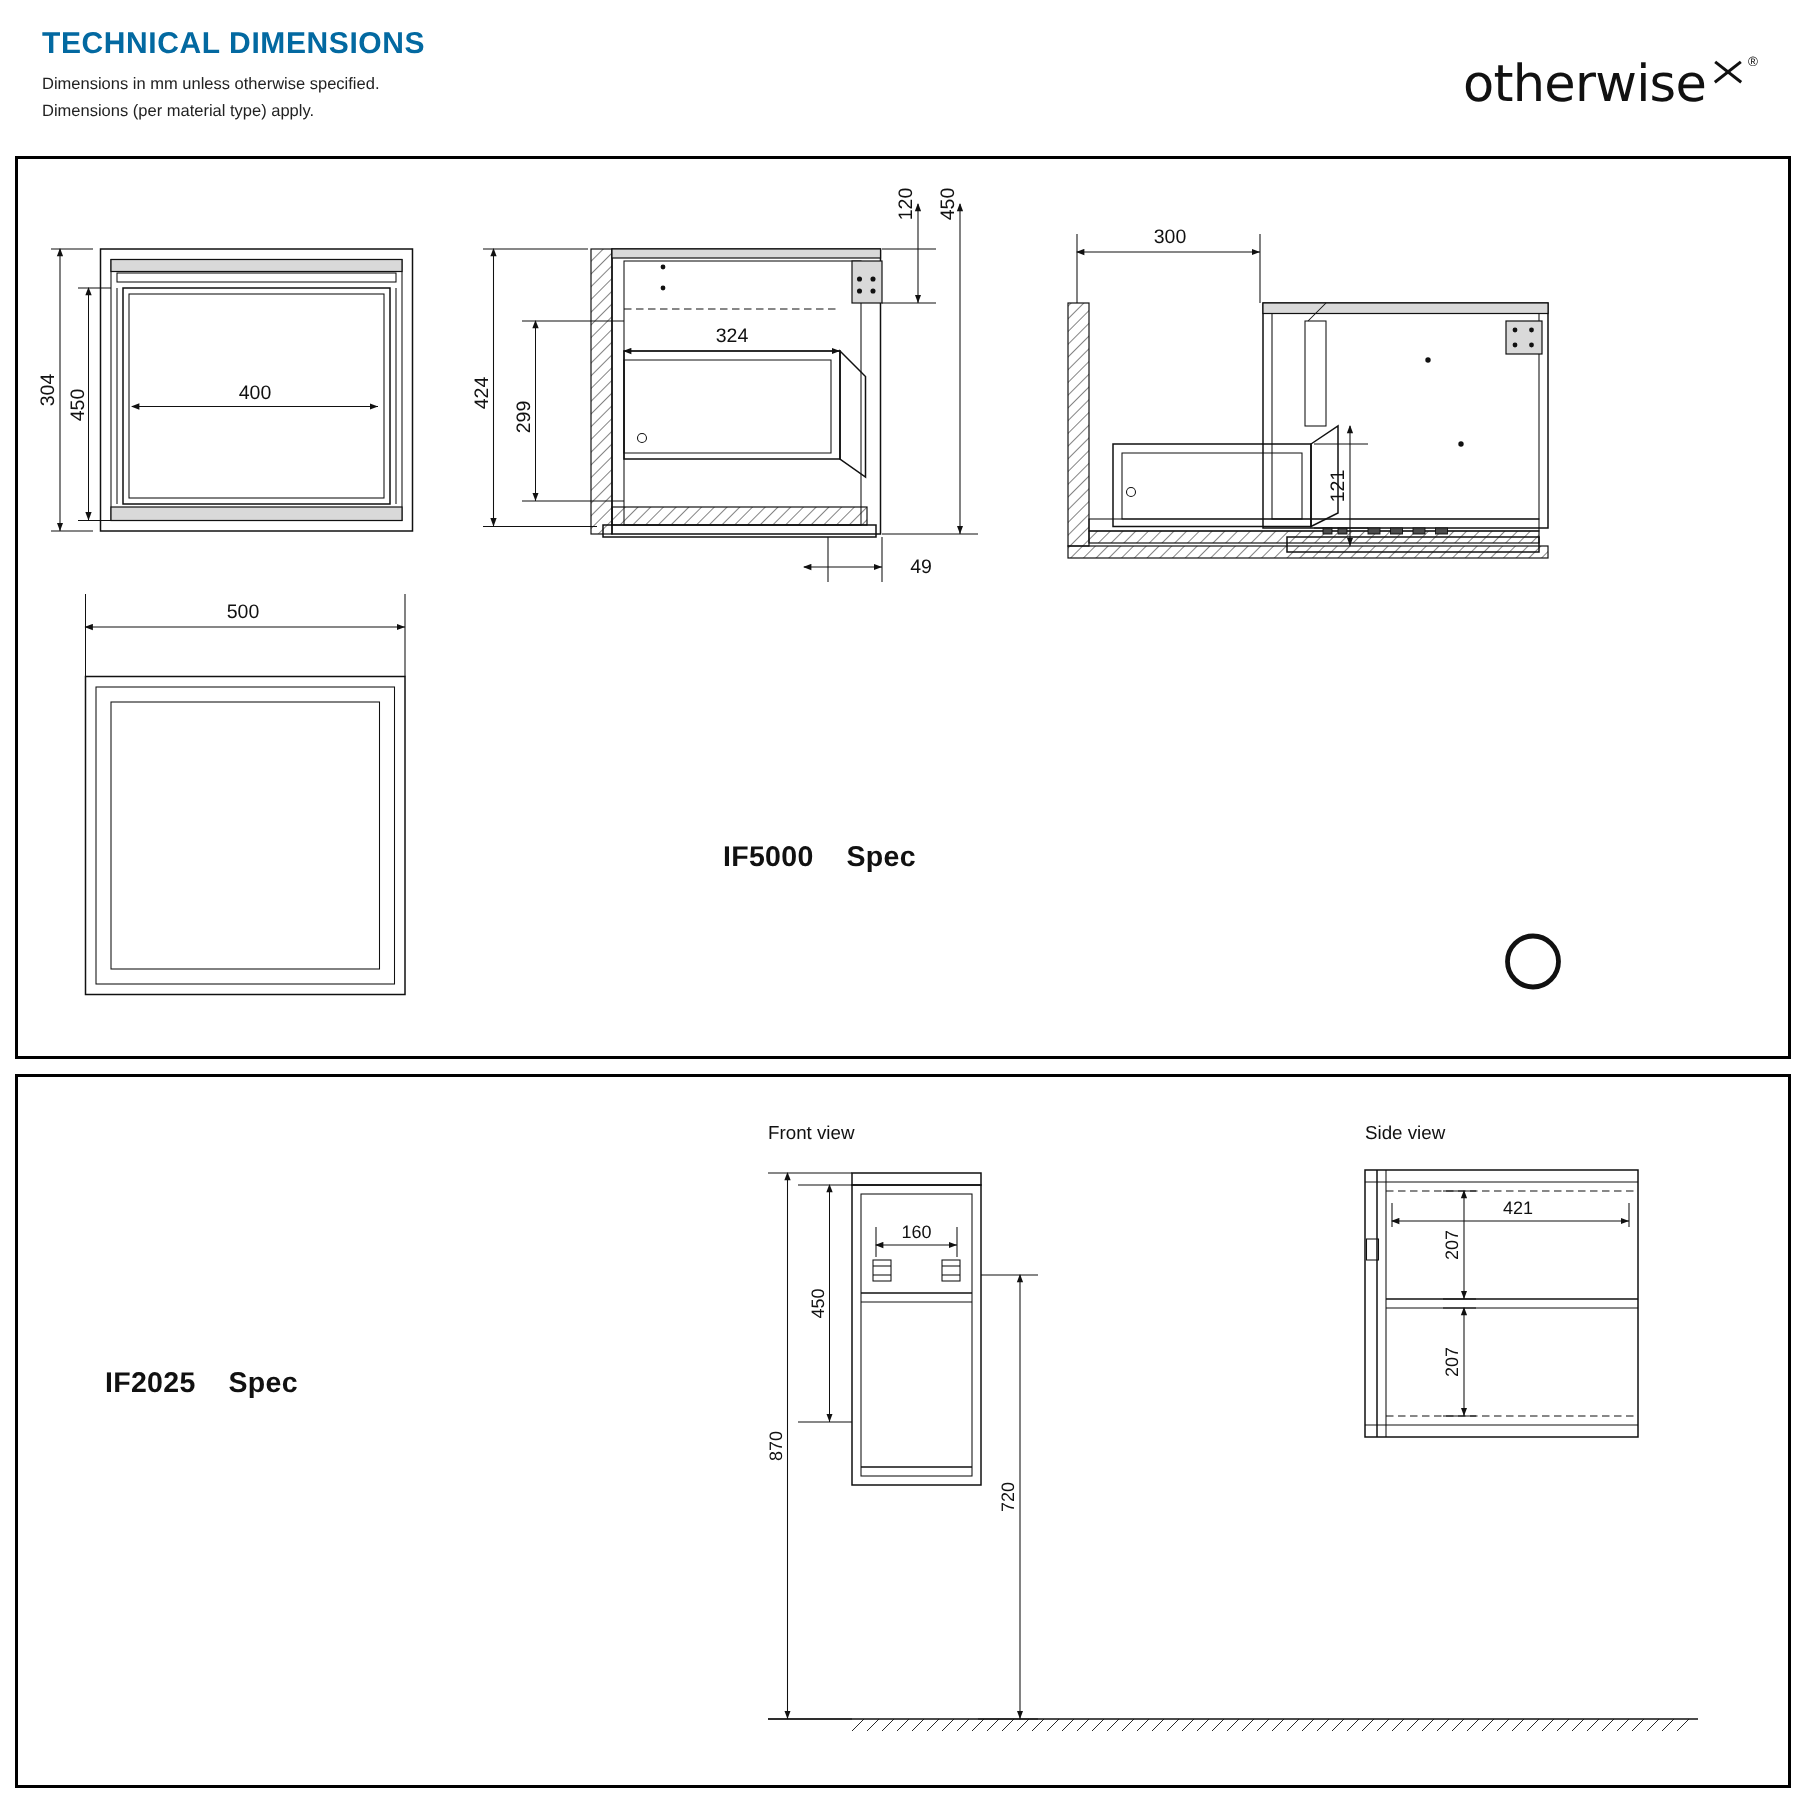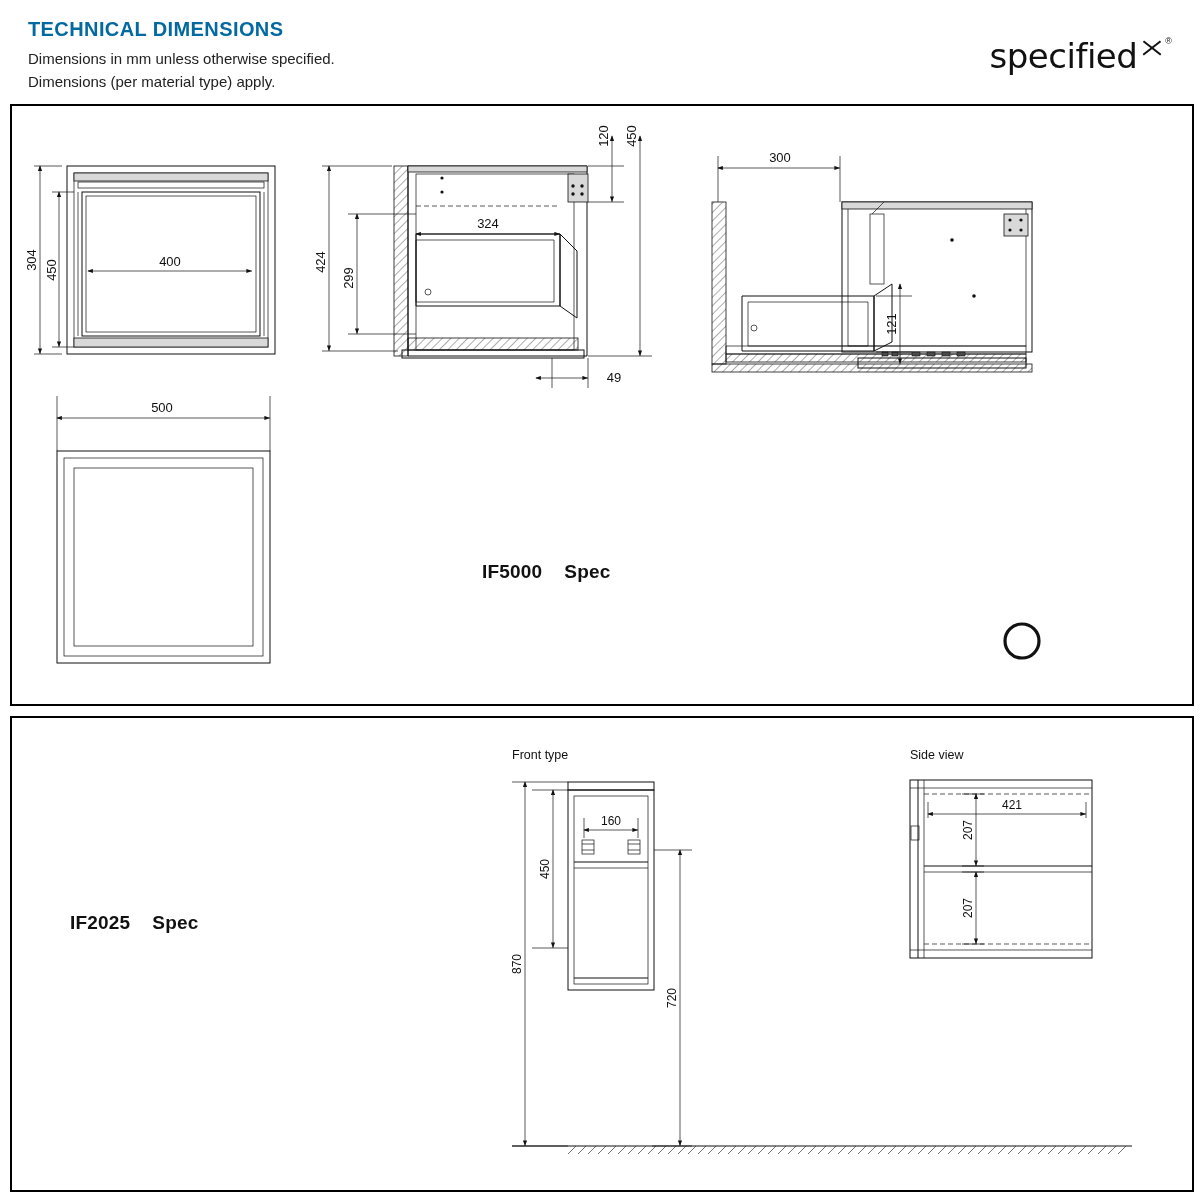--- a/index.html
+++ b/index.html
@@ -12,21 +12,21 @@
     overflow:hidden;
   }
   .page{position:absolute;inset:0;}
 
   
   .header{position:absolute;left:28px;top:18px;width:1144px;height:80px;}
   .title{
     font-size:20px;font-weight:bold;letter-spacing:.4px;
     margin:0 0 8px 0;color:#0369a1;
   }
-  .subline{font-size:15px;color:#222;margin:0 0 3px 0;line-height:1.35;}
+  .subline{font-size:11px;color:#222;margin:0 0 3px 0;line-height:1.35;}
 
   .brand{position:absolute;right:0;top:18px;text-align:right;}
   .brand-word{
     font-size:34px;letter-spacing:-.5px;color:#111;font-weight:400;
     font-family:"DejaVu Sans", sans-serif;
   }
   .brand-mark{
     display:inline-block;position:relative;width:26px;height:26px;
     vertical-align:top;margin-left:2px;
   }
@@ -64,21 +64,21 @@
 <body>
 
 <div class="page">
 
   <div class="header">
     <div class="title">TECHNICAL DIMENSIONS</div>
     <div class="subline">Dimensions in mm unless otherwise specified.</div>
     <div class="subline">Dimensions (per material type) apply.</div>
 
     <div class="brand">
-      <span class="brand-word">specified</span><span class="brand-mark"></span><span class="brand-reg">®</span>
+      <span class="brand-word">otherwise</span><span class="brand-mark"></span><span class="brand-reg">®</span>
     </div>
   </div>
 
   <div class="panel panel-top">
 
     <div class="spec-label" style="left:470px;top:455px;">
       <span class="code">IF5000</span><span>Spec</span>
     </div>
 
     <svg width="1176" height="594">
@@ -250,21 +250,21 @@
       </g>
     </svg>
   </div>
 
   <div class="panel panel-bottom">
 
     <div class="spec-label" style="left:58px;top:194px;">
       <span class="code">IF2025</span><span>Spec</span>
     </div>
 
-    <div class="view-label" style="left:500px;top:30px;">Front type</div>
+    <div class="view-label" style="left:500px;top:30px;">Front view</div>
     <div class="view-label" style="left:898px;top:30px;text-align:right;">Side view</div>
 
     <svg width="1176" height="468">
       <defs>
         <marker id="ar2" markerWidth="9" markerHeight="9" refX="8" refY="3" orient="auto">
           <path d="M0,0 L8,3 L0,6 z" fill="#111"></path>
         </marker>
         <marker id="ar2S" markerWidth="9" markerHeight="9" refX="1" refY="3" orient="auto">
           <path d="M8,0 L0,3 L8,6 z" fill="#111"></path>
         </marker>

